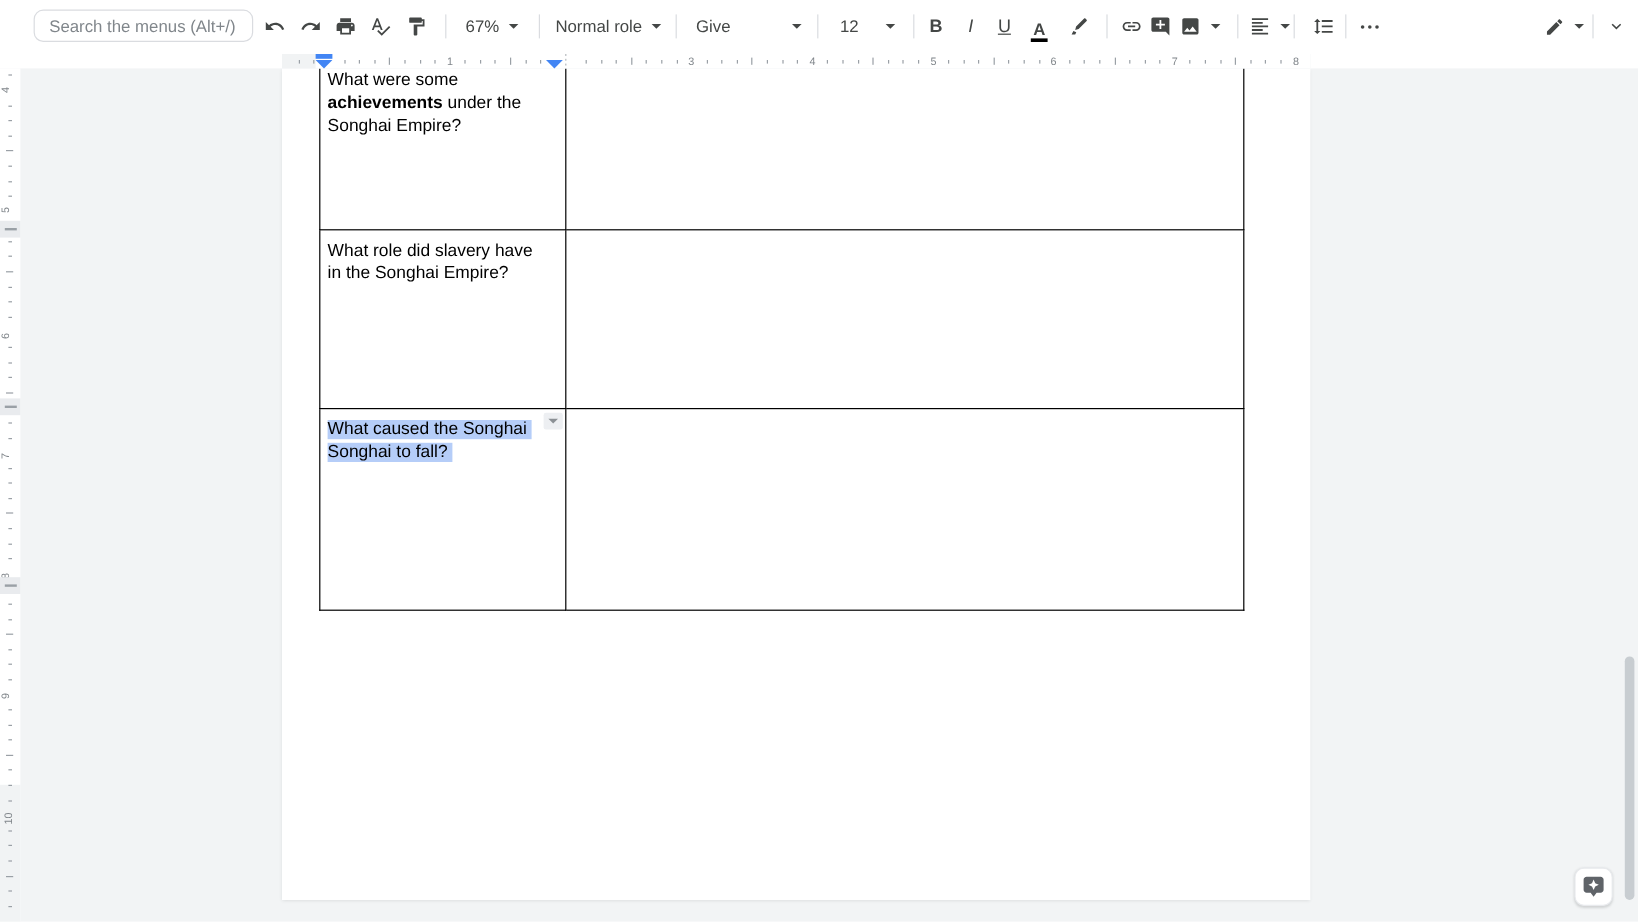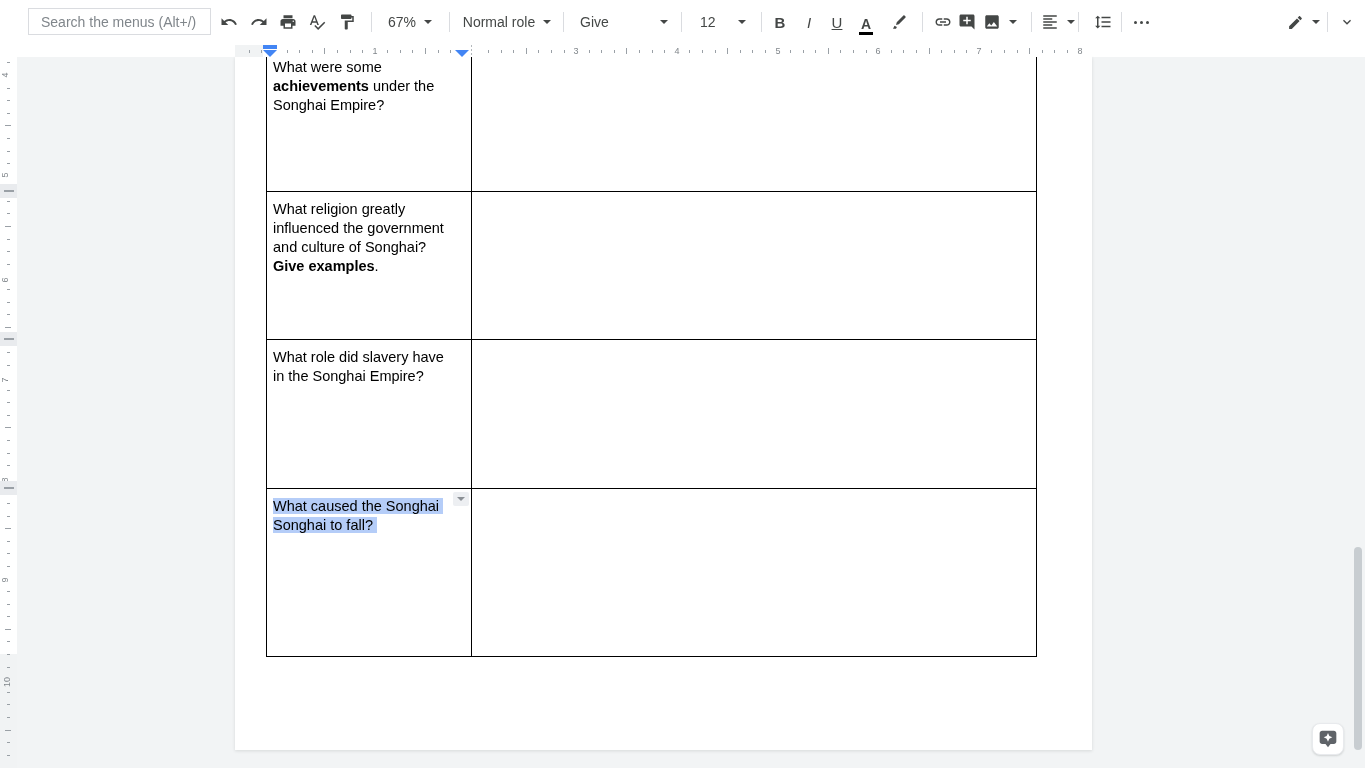--- a/index.html
+++ b/index.html
@@ -6,21 +6,21 @@
   html,body { width:1365px; height:768px; overflow:hidden; background:#fff;
     font-family:"Liberation Sans", sans-serif; }
 
   
   #topbar { position:absolute; left:0; top:0; width:1365px; height:45px; background:#fff; z-index:30; }
   .tb { position:absolute; top:6px; height:32px; display:flex; align-items:center; justify-content:center;
         border-radius:4px; color:#444746; }
   .tb svg { fill:#444746; }
   .sep { position:absolute; top:12px; width:1px; height:20px; background:#dadce0; }
   #menu-search { position:absolute; left:28px; top:8px; width:183px; height:27px;
-    border:1px solid #dadce0; border-radius:0; background:#fff; font-size:14px; color:#80868b;
+    border:1px solid #dadce0; border-radius:8px; background:#fff; font-size:14px; color:#80868b;
     padding:0 12px; outline:none; font-family:"Liberation Sans",sans-serif; }
   #menu-search::placeholder { color:#80868b; }
   .dd-arrow { width:0; height:0; border-left:4px solid transparent; border-right:4px solid transparent;
     border-top:4px solid #444746; margin-left:8px; }
   .tb-text { font-size:14px; color:#444746; }
   .letter { font-size:15px; color:#444746; }
   #btn-underline span { text-decoration:underline; }
   #btn-textcolor .letter { font-weight:bold; font-size:14px; line-height:13px; }
   #btn-textcolor .bar { width:14px; height:3px; background:#000; margin-top:1px; }
   .dots span { width:3px; height:3px; background:#444746; border-radius:50%; display:inline-block; margin:0 1.5px; }
@@ -293,26 +293,20 @@
           <col style="width:565px">
         </colgroup>
       <tbody id="table-body">
           <tr>
             <td style="height: 134px;">
               <div class="qtext"><span>What were some </span><span class="b">achievements</span><span> under the Songhai Empire?</span></div>
             </td>
             <td></td>
           </tr>
           <tr>
-            <td style="height: 148px;">
-              <div class="qtext"><span>What religion greatly influenced the government and culture of Songhai? </span><span class="b">Give examples</span><span>.</span></div>
-            </td>
-            <td></td>
-          </tr>
-          <tr>
             <td style="height: 149px;">
               <div class="qtext"><span>What role did slavery have in the Songhai Empire?</span></div>
             </td>
             <td></td>
           </tr>
           <tr>
             <td style="height: 168px;">
               <div class="qtext"><span class="sel">What caused the Songhai Songhai to fall? </span></div>
               <div class="cell-dropdown">
                 <i></i>

